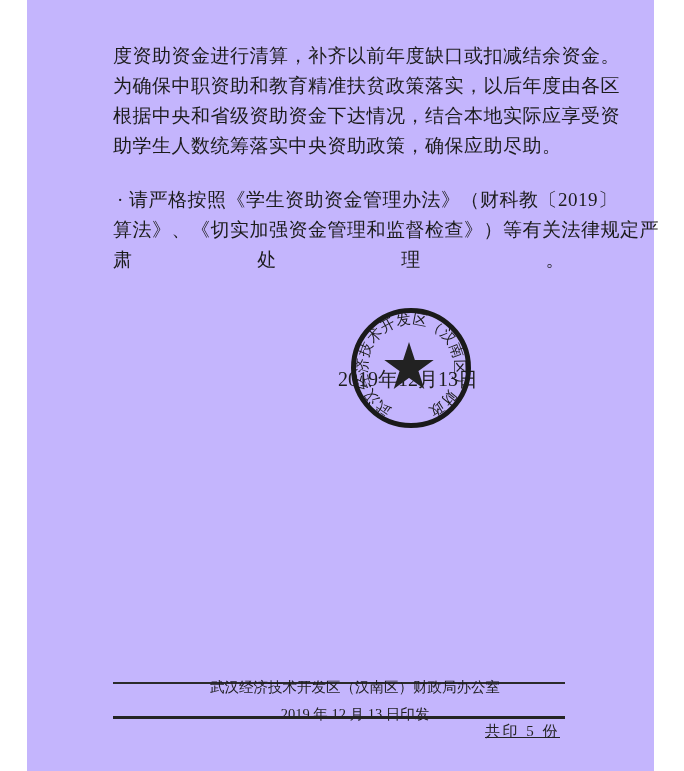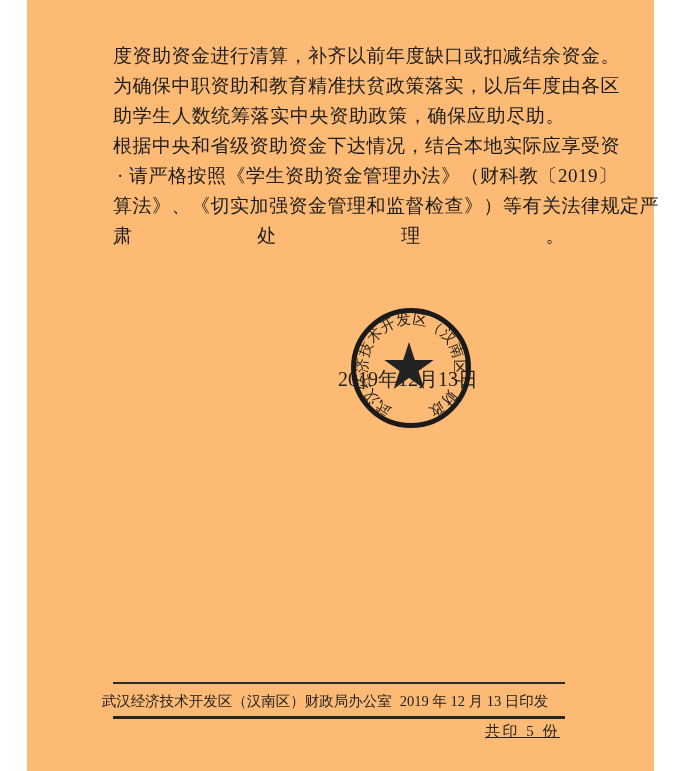--- a/index.html
+++ b/index.html
@@ -3,35 +3,35 @@
 <meta charset="utf-8">
 <style>
   html,body{margin:0;padding:0;}
   body{
     width:684px;height:771px;position:relative;background:#ffffff;
     font-family:"Liberation Serif","DejaVu Serif",serif;
     color:#1c1c1c;overflow:hidden;
   }
   .page{
     position:absolute;left:27px;top:0;width:627px;height:771px;
-    background:#fdba74;
+    background:#c4b5fd;
   }
   
   .doc-body{
     position:absolute;left:86px;top:41px;width:452px;
   }
   .bodyline{
     height:30px;line-height:30px;font-size:19px;
     text-align:justify;text-align-last:justify;
     white-space:nowrap;letter-spacing:.5px;
   }
   .bodyline:nth-child(4),.bodyline:nth-child(9){
     text-align-last:left;
   }
-  .bodyline:nth-child(5){text-indent:4px;}
+  .bodyline:nth-child(5){text-indent:4px;margin-top:24px;}
   
   .seal-date{
     position:absolute;left:311px;top:367px;width:180px;
     font-size:20px;letter-spacing:0;line-height:24px;color:#1d1d1d;
     z-index:1;
   }
   .seal{
     position:absolute;left:314px;top:298px;width:140px;height:140px;
     z-index:2;
   }
@@ -43,39 +43,39 @@
   
   .rule-top{
     position:absolute;left:86px;top:682px;width:452px;height:2px;
     background:#2b2b2b;
   }
   .rule-bottom{
     position:absolute;left:86px;top:716px;width:452px;height:3px;
     background:#242424;
   }
   .footer-line{
-    position:absolute;left:72px;top:689px;width:452px;height:24px;
+    position:absolute;left:102px;top:689px;width:452px;height:24px;
     display:flex;justify-content:center;align-items:center;gap:8px;
-    font-size:14.5px;white-space:nowrap;color:#1d1d1d;
+    font-size:14.5px;white-space:nowrap;color:#1d1d1d;flex-direction:column;
   }
   .copies{
     position:absolute;left:458px;top:722px;
     font-size:15px;letter-spacing:2.5px;color:#232323;white-space:nowrap;text-decoration:underline;
   }
 </style>
 </head>
 <body>
 
 <div class="page">
 
   <div class="doc-body">
     <div class="bodyline">度资助资金进行清算，补齐以前年度缺口或扣减结余资金。</div>
     <div class="bodyline">为确保中职资助和教育精准扶贫政策落实，以后年度由各区</div>
+    <div class="bodyline">根据中央和省级资助资金下达情况，结合本地实际应享受资</div>
     <div class="bodyline">助学生人数统筹落实中央资助政策，确保应助尽助。</div>
-    <div class="bodyline">根据中央和省级资助资金下达情况，结合本地实际应享受资</div>
     <div class="bodyline">· 请严格按照《学生资助资金管理办法》（财科教〔2019〕</div>
     <div class="bodyline">算法》、《切实加强资金管理和监督检查》）等有关法律规定严</div>
     <div class="bodyline">肃处理。</div>
   </div>
 
   <div class="seal-date">2019年12月13日</div>
 
   <div class="seal">
     <svg width="140" height="140" viewBox="0 0 140 140">
       <defs>

